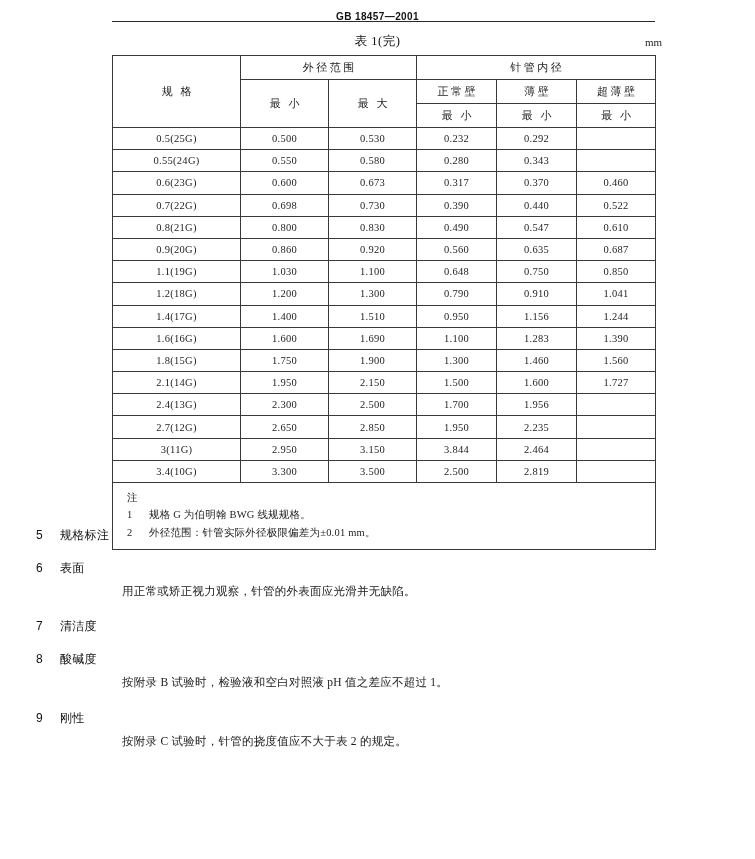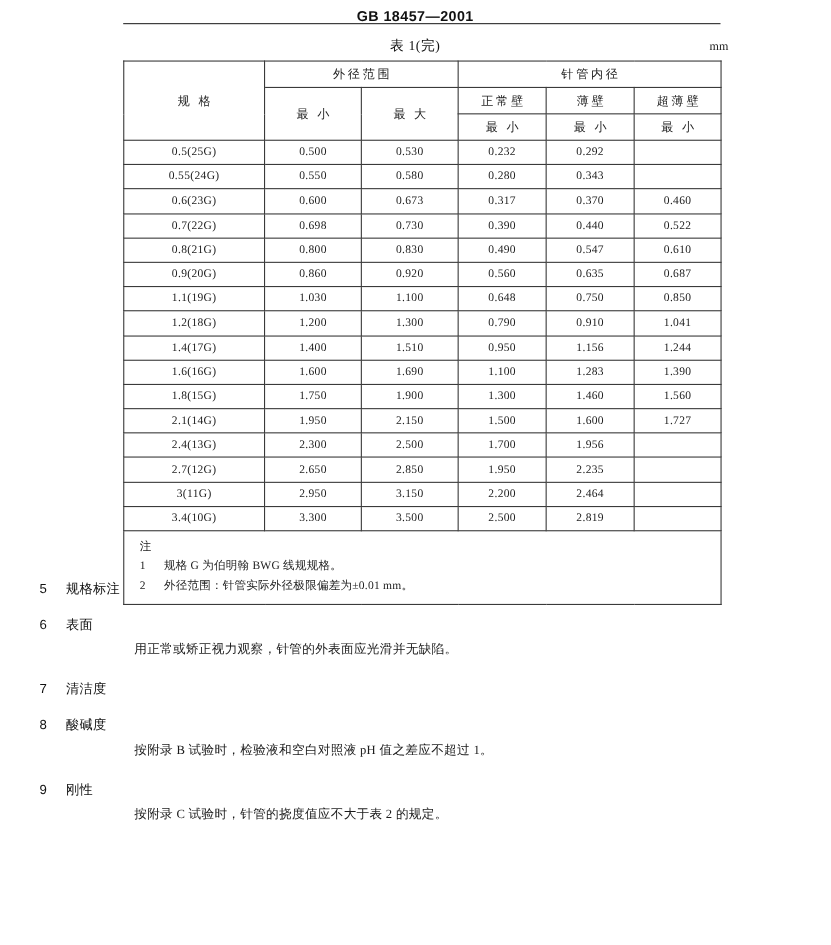--- a/index.html
+++ b/index.html
@@ -25,21 +25,21 @@
   
   .header {
     position: absolute;
     top: 6px;
     left: 0;
     width: 755px;
     text-align: center;
   }
   .header-title {
     font-family: "Liberation Sans", "DejaVu Sans", sans-serif;
-    font-size: 13px;
+    font-size: 10px;
     font-weight: bold;
     letter-spacing: 0.4px;
     color: #111;
   }
   .header-rule {
     position: absolute;
     top: 21px;
     left: 112px;
     width: 543px;
     height: 1px;
@@ -319,21 +319,21 @@
             <td>2.650</td>
             <td>2.850</td>
             <td>1.950</td>
             <td>2.235</td>
             <td></td>
           </tr>
           <tr>
             <td class="spec-col">3(11G)</td>
             <td>2.950</td>
             <td>3.150</td>
-            <td>2.200</td>
+            <td>3.844</td>
             <td>2.464</td>
             <td></td>
           </tr>
           <tr>
             <td class="spec-col">3.4(10G)</td>
             <td>3.300</td>
             <td>3.500</td>
             <td>2.500</td>
             <td>2.819</td>
             <td></td>

